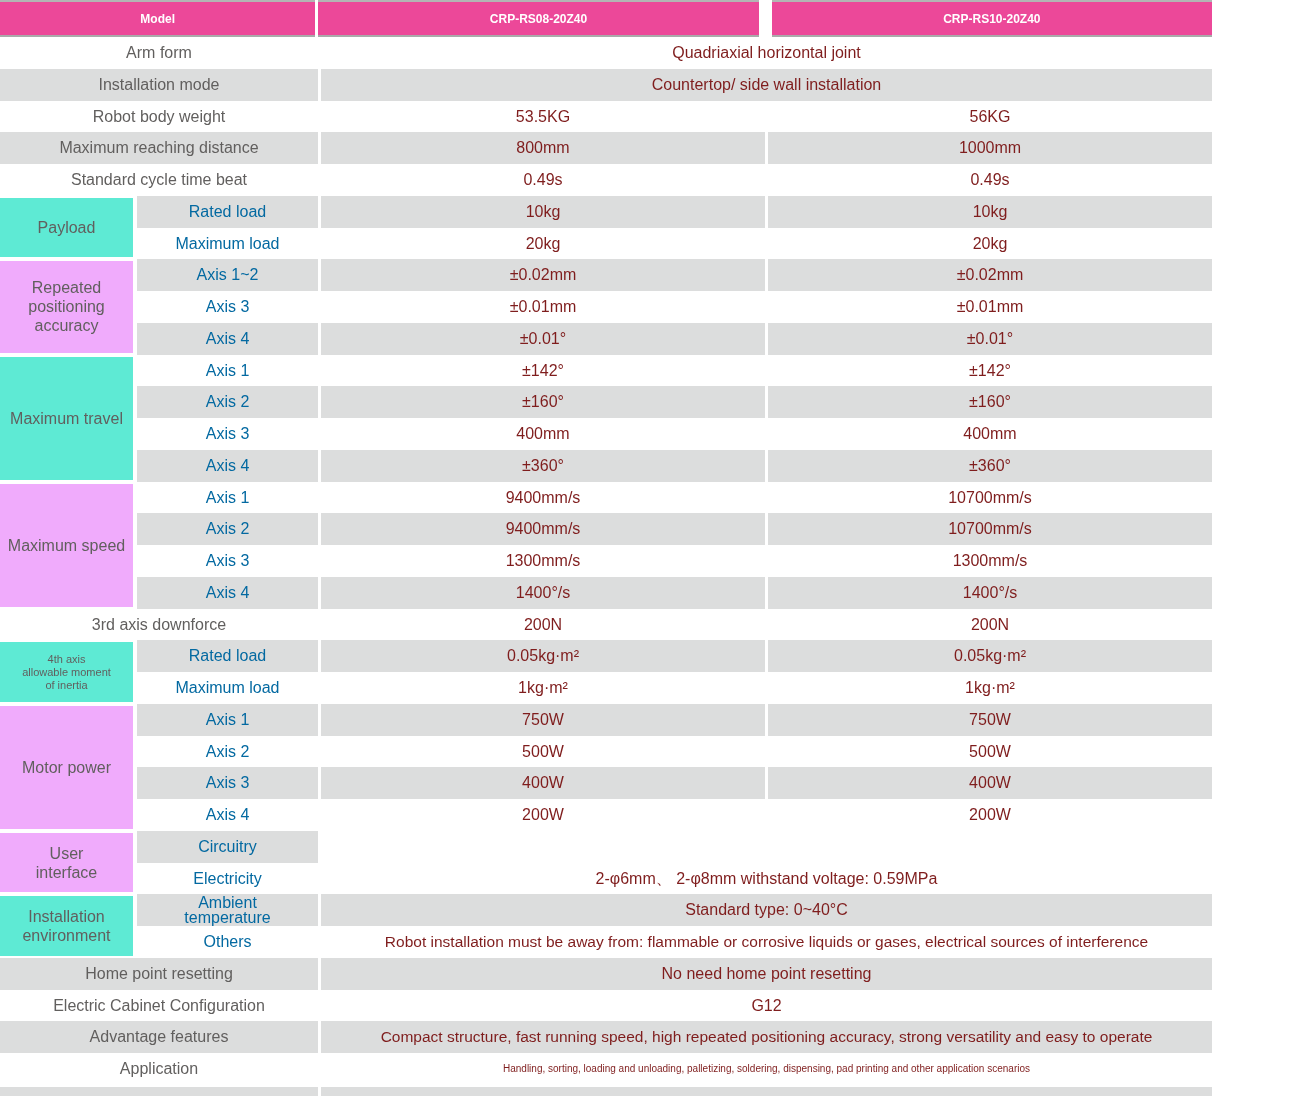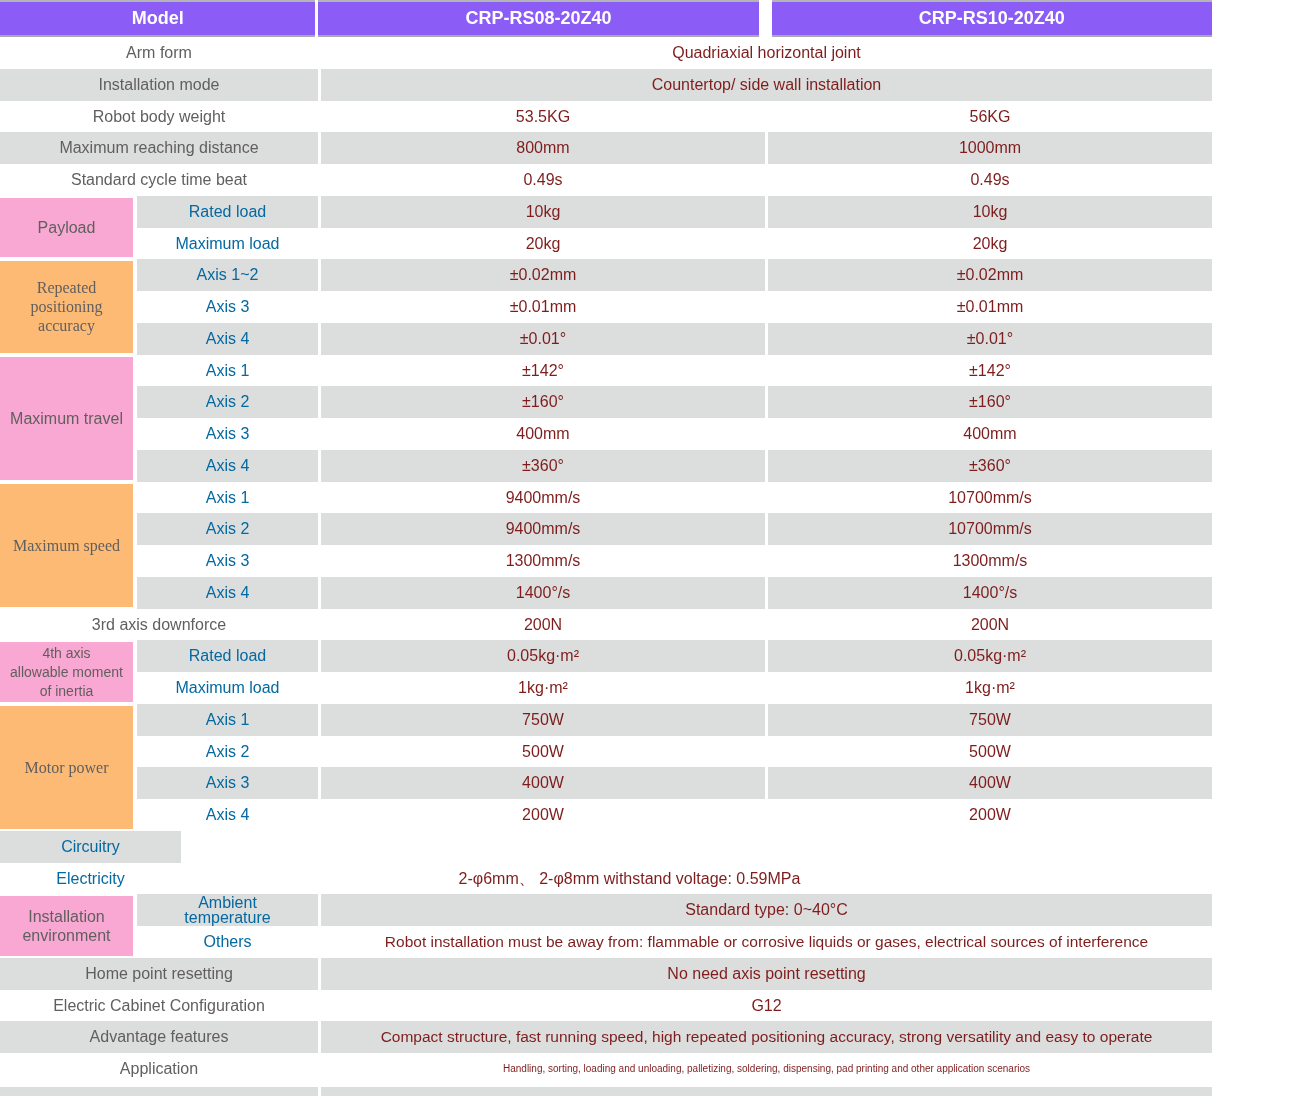--- a/index.html
+++ b/index.html
@@ -5,21 +5,21 @@
   html,body{margin:0;padding:0;background:#ffffff;}
   body{
     width:1312px;height:1096px;overflow:hidden;
     font-family:"Liberation Sans","DejaVu Sans",sans-serif;
     -webkit-font-smoothing:antialiased;
   }
   .spec-table{width:1212px;}
   
   .hrow{display:flex;height:37px;}
   .hcell{
-    background:#8b5cf6;color:#ffffff;font-weight:700;font-size:18px;
+    background:#ec4899;color:#ffffff;font-weight:700;font-size:12px;
     display:flex;align-items:center;justify-content:center;
     box-sizing:border-box;border-top:2px solid #b3b4b4;border-bottom:2px solid #a9aaaa;
   }
   .h-lbl{width:318px;margin-right:3px;}
   .h-v{width:444px;}
   .h-v1{margin-right:13px;}
   
   .row{display:flex;height:31.76px;}
   .c{
     display:flex;align-items:center;justify-content:center;text-align:center;
@@ -35,23 +35,23 @@
   .fs14{font-size:10px;}
   .row.g .c{background:#dcdddd;}
   
   .section{display:flex;}
   .gcell{
     width:133px;margin-right:4px;box-sizing:border-box;
     display:flex;align-items:center;justify-content:center;text-align:center;
     color:#615f5e;font-size:16px;line-height:19px;white-space:pre-line;
     border-top:2px solid #ffffff;border-bottom:2px solid #ffffff;
   }
-  .gcell.dark{background:#f9a8d4;}
-  .gcell.light{background:#fdba74;font-family:Liberation Serif, serif;}
-  .gcell.small{font-size:14px;line-height:19px;}
+  .gcell.dark{background:#5eead4;}
+  .gcell.light{background:#f0abfc;}
+  .gcell.small{font-size:11px;line-height:13px;}
   .sec-rows{display:flex;flex-direction:column;flex:1;}
   
   .row.partial{height:8.9px;margin-top:2.2px;overflow:hidden;}
 </style>
 </head>
 <body>
 
 <div class="spec-table">
 
   <div class="hrow">
@@ -219,20 +219,22 @@
       </div>
       <div class="row">
         <div class="c sub">Axis 4</div>
         <div class="c v1 val">200W</div>
         <div class="c v2 val">200W</div>
       </div>
     </div>
   </div>
 
   <div class="section">
+    <div class="gcell light">User
+interface</div>
     <div class="sec-rows">
       <div class="row g">
         <div class="c sub">Circuitry</div>
       </div>
       <div class="row">
         <div class="c sub">Electricity</div>
         <div class="c vm val">2-φ6mm、 2-φ8mm withstand voltage: 0.59MPa</div>
       </div>
     </div>
   </div>
@@ -248,21 +250,21 @@
       </div>
       <div class="row">
         <div class="c sub">Others</div>
         <div class="c vm val fs15">Robot installation must be away from: flammable or corrosive liquids or gases, electrical sources of interference</div>
       </div>
     </div>
   </div>
 
   <div class="row g">
     <div class="c lbl">Home point resetting</div>
-    <div class="c vm val">No need axis point resetting</div>
+    <div class="c vm val">No need home point resetting</div>
   </div>
   <div class="row">
     <div class="c lbl">Electric Cabinet Configuration</div>
     <div class="c vm val">G12</div>
   </div>
   <div class="row g">
     <div class="c lbl">Advantage features</div>
     <div class="c vm val fs15">Compact structure, fast running speed, high repeated positioning accuracy, strong versatility and easy to operate</div>
   </div>
   <div class="row">

